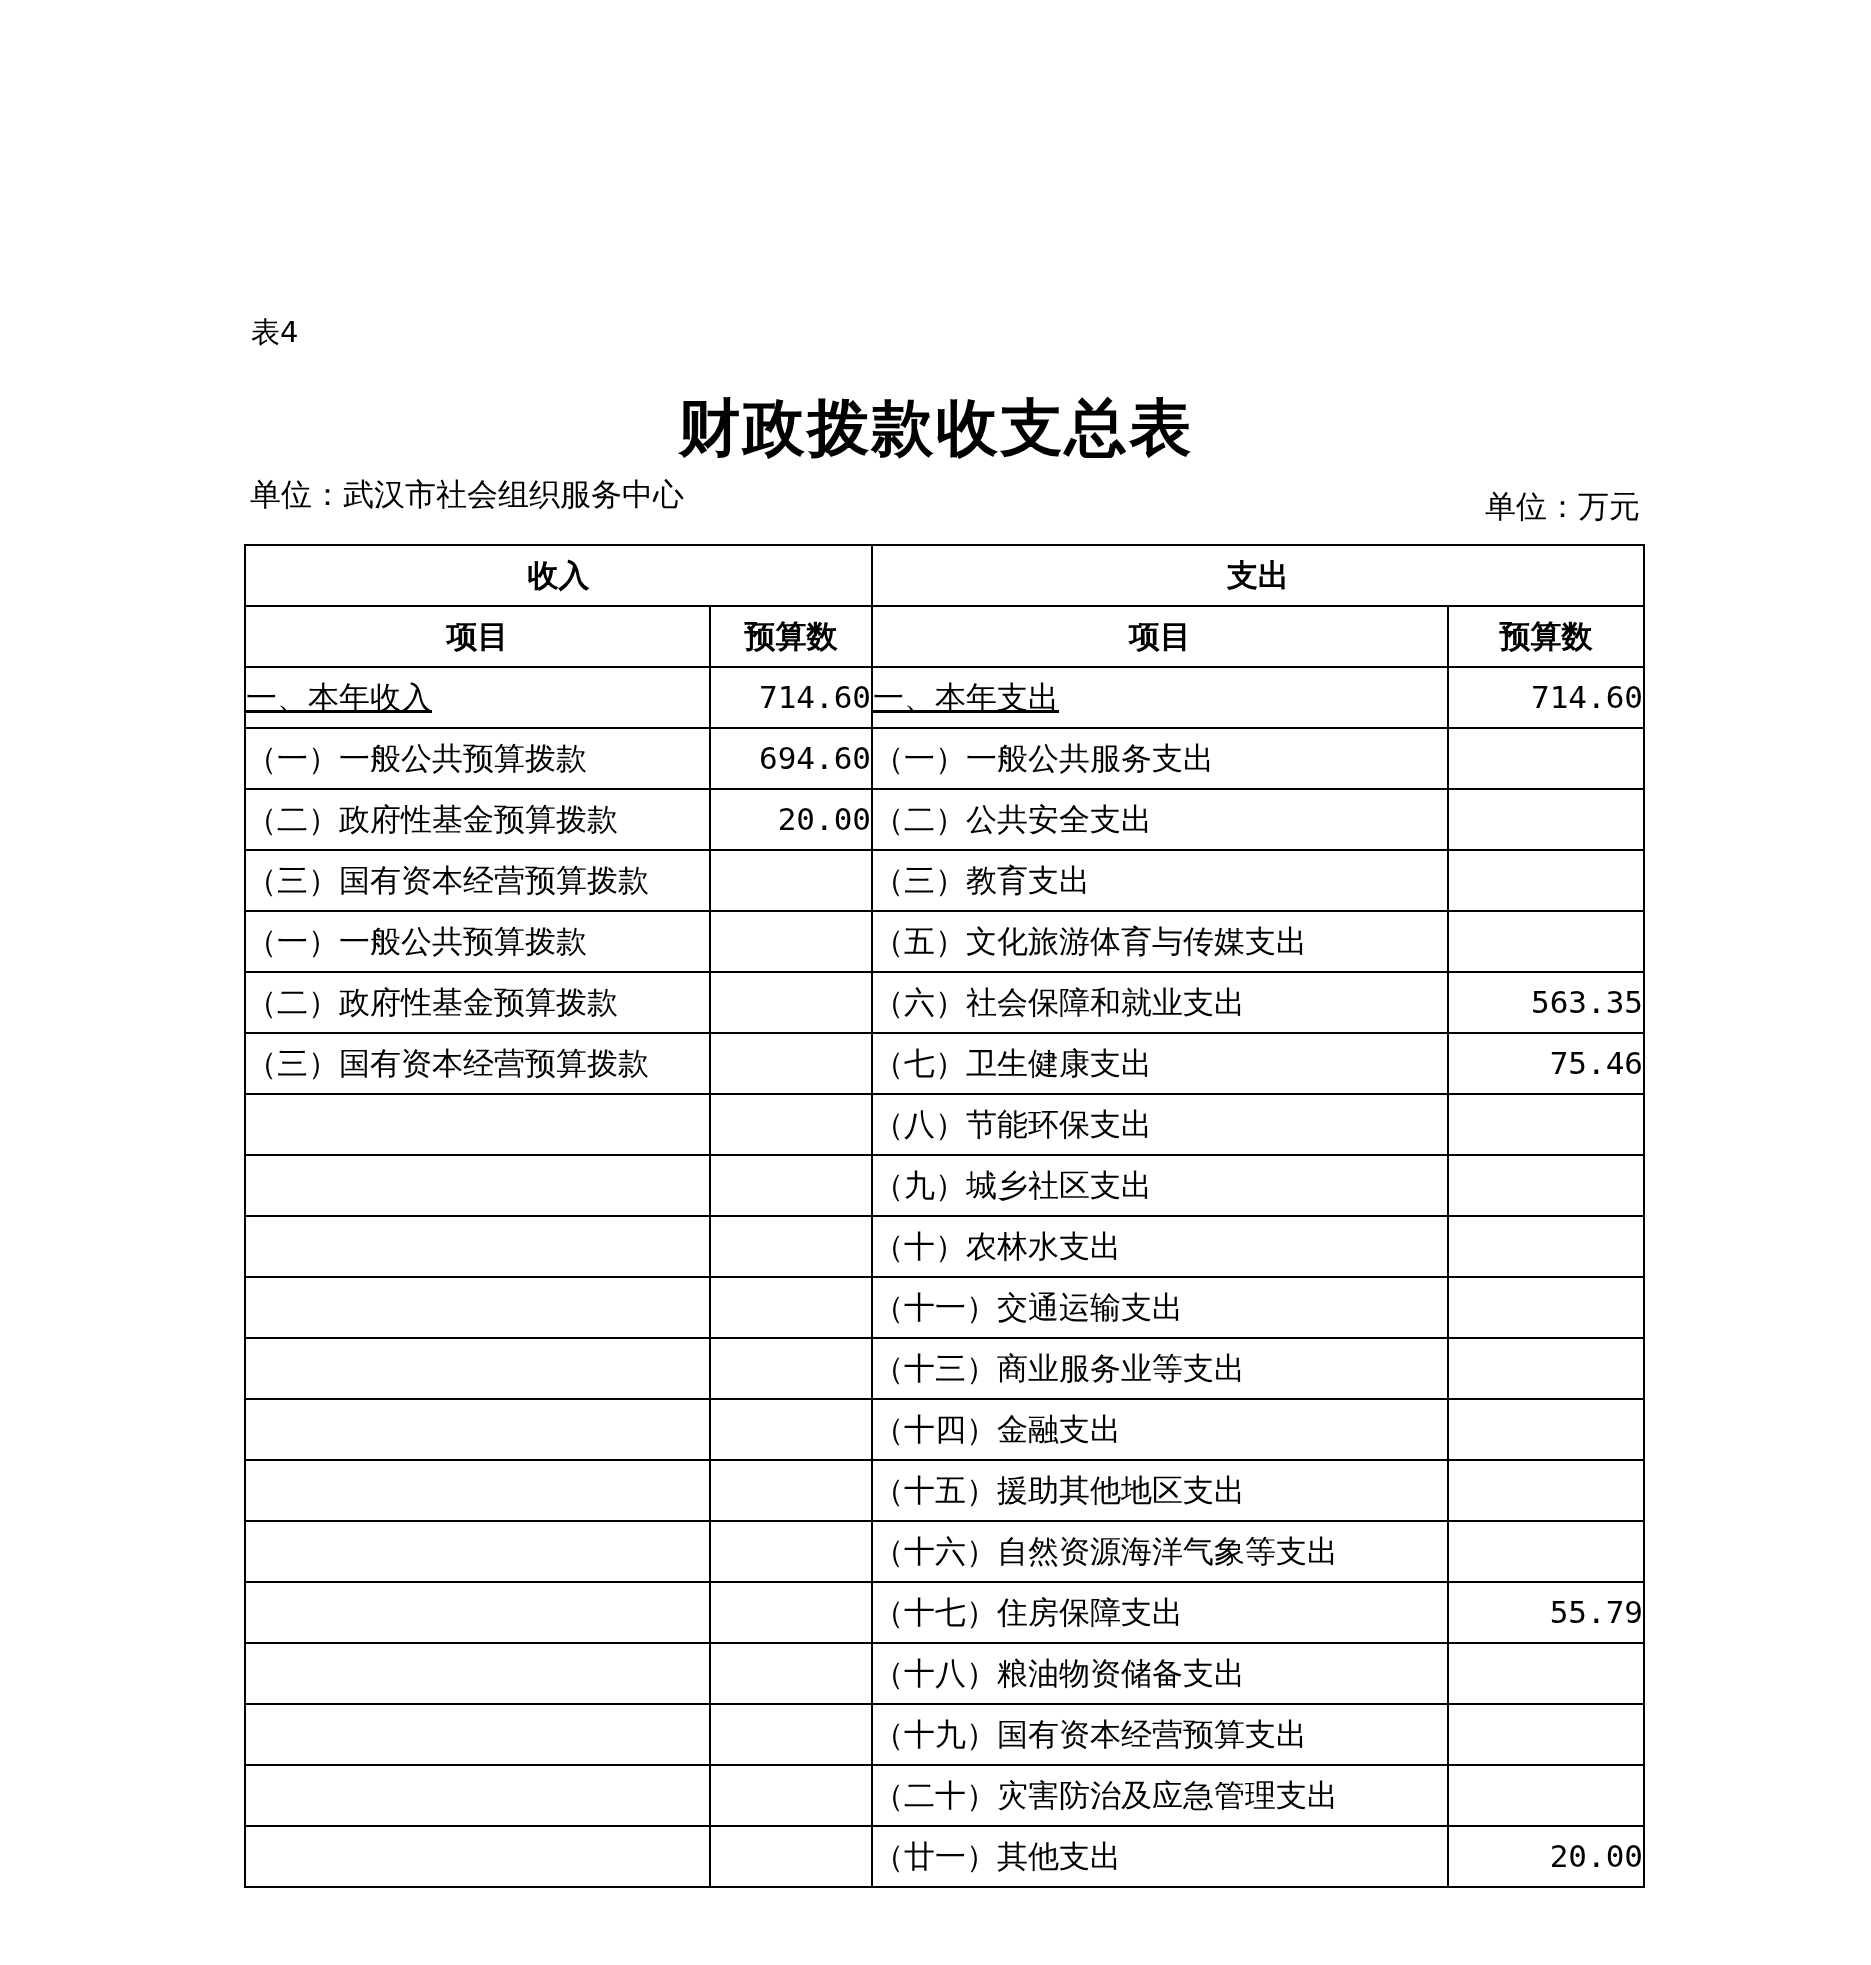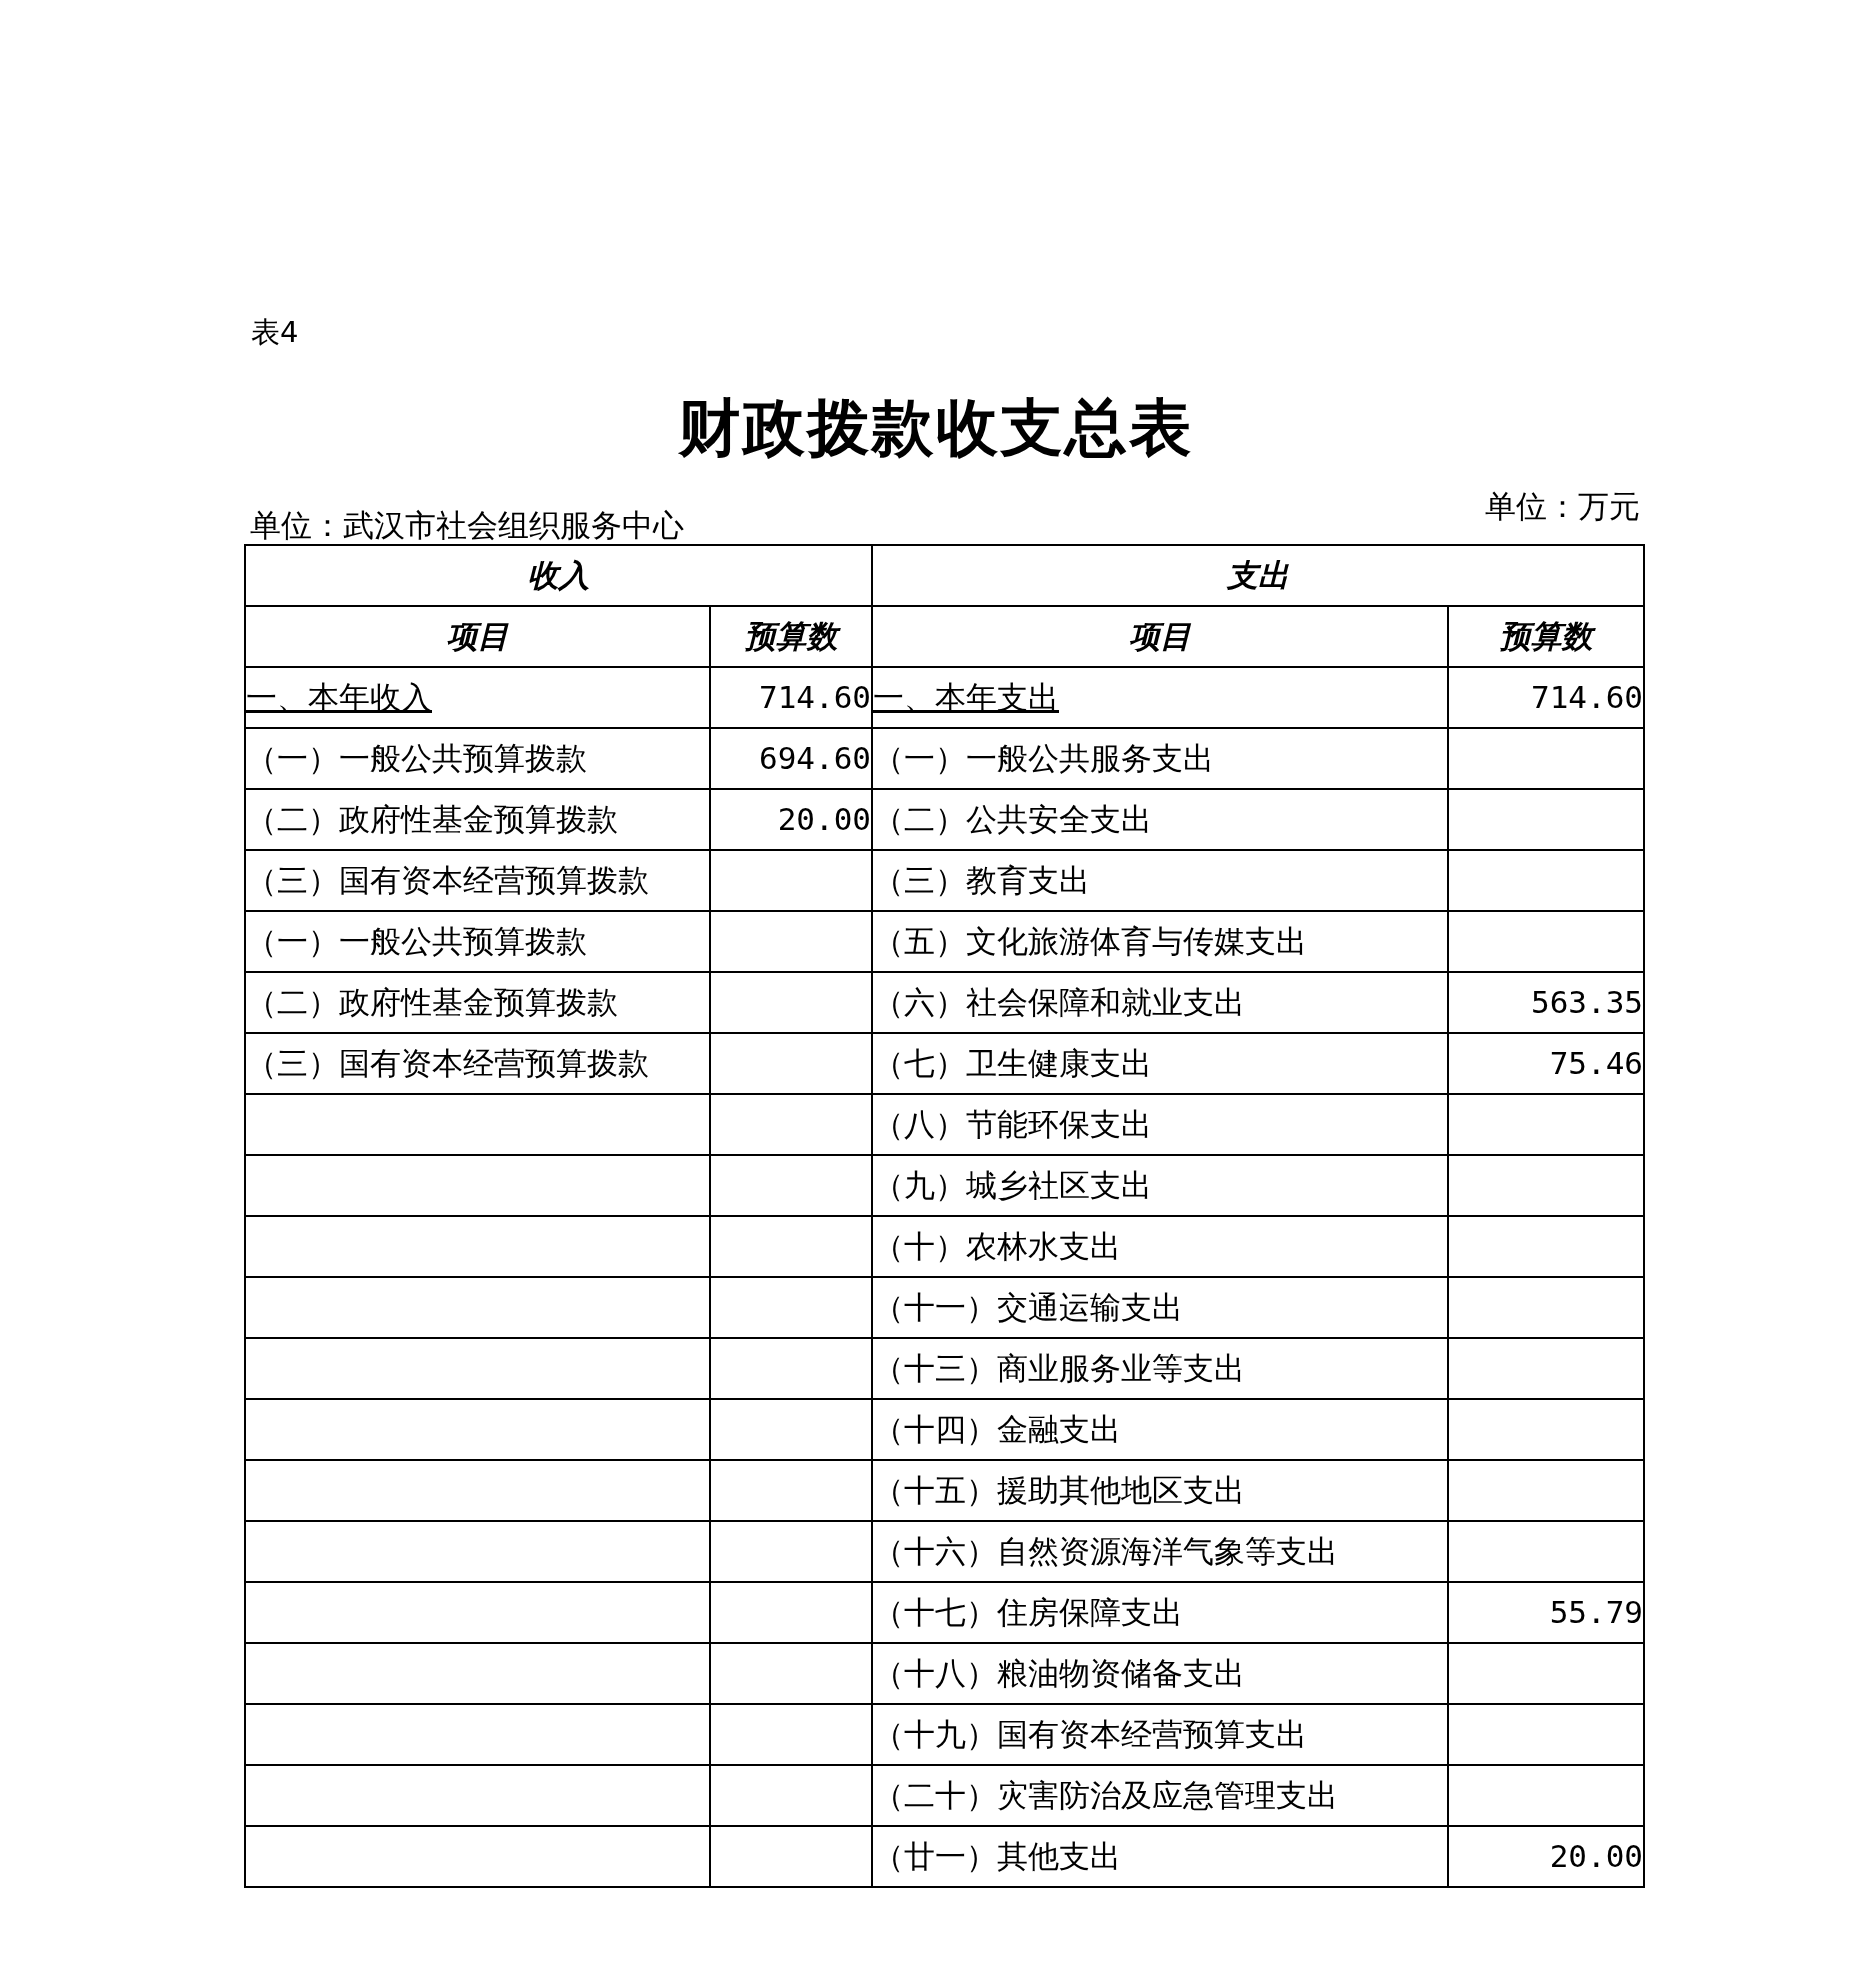--- a/index.html
+++ b/index.html
@@ -1,28 +1,28 @@
 <!DOCTYPE html>
 <html style="font-size:6.3px"><head>
 <meta charset="utf-8">
 <style>
   html, body { margin:0; padding:0; background:#ffffff; }
   body { width:1872px; height:2647px; position:relative; overflow:hidden;
          font-family:"DejaVu Sans","Liberation Sans",sans-serif; color:#000; }
   .tag { position:absolute; left:251px; top:318px; font-size:29px; line-height:1;text-align:center; }
   .title { position:absolute; left:0; width:1872px; top:397px; text-align:center;
            font-size:62px; font-weight:bold; letter-spacing:2.4px; line-height:1; }
-  .unit-left { position:absolute; left:250px; top:510px; font-size:31px; line-height:1; }
+  .unit-left { position:absolute; left:250px; top:479px; font-size:31px; line-height:1; }
   .unit-right { position:absolute; right:232px; top:491px; font-size:31px; line-height:1; }
   table.grid { position:absolute; left:244px; top:544px; width:1398px;
                border-collapse:collapse; table-layout:fixed; }
   table.grid td { border:2px solid #000; height:59px; padding:0; font-size:31px;
                   line-height:1; white-space:nowrap; overflow:hidden; }
   col.c1 { width:465px; } col.c2 { width:162px; } col.c3 { width:576px; } col.c4 { width:196px; }
-  td.h { text-align:center; font-weight:bold;font-style:italic; }
+  td.h { text-align:center; font-weight:bold; }
   td.item { padding-left:3.1px;text-decoration:underline; }
   td.sub { padding-left:7.9px; }
   td.num { text-align:right; padding-right:4.7px; font-family:"DejaVu Sans Mono","Liberation Mono",monospace; font-size:30px;margin-top:12px; }
 </style>
 </head>
 <body>
 
 <div class="tag">表4</div>
 <div class="title">财政拨款收支总表</div>
 <div class="unit-left">单位：武汉市社会组织服务中心</div>

